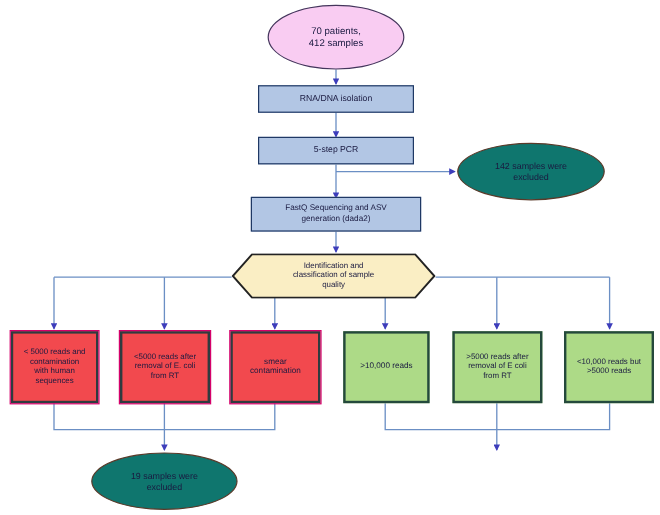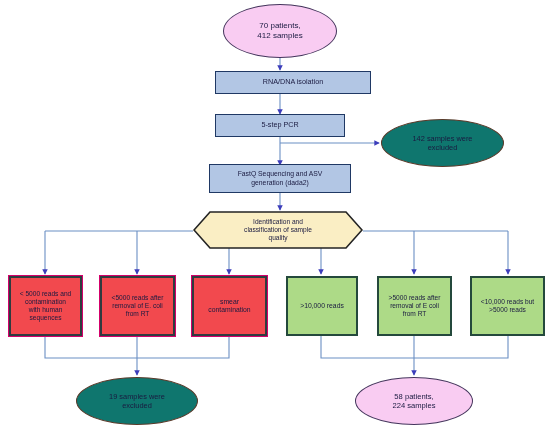--- a/index.html
+++ b/index.html
@@ -104,21 +104,21 @@
       <path d="M 321 336 L 321 358 L 508 358 L 508 336"></path>
       <path d="M 414 336 L 414 375" marker-end="url(#arrow)"></path>
     </g>
   </svg>
 
   <div class="node ellipse ellipse-pink" style="left:223px; top:4px; width:114px; height:54px; font-size:8px;">
     <span class="label">70 patients,
 412 samples</span>
   </div>
 
-  <div class="node proc" style="left:215px; top:71px; width:156px; height:23px; font-size:7.2px;">
+  <div class="node proc" style="left:215px; top:71px; width:130px; height:23px; font-size:7.2px;">
     <span class="label">RNA/DNA isolation</span>
   </div>
 
   <div class="node proc" style="left:215px; top:114px; width:130px; height:23px; font-size:7.2px;">
     <span class="label">5-step PCR</span>
   </div>
 
   <div class="node ellipse ellipse-peach" style="left:381px; top:119px; width:123px; height:48px; font-size:7.4px;">
     <span class="label">142 samples were
 excluded</span>
@@ -169,18 +169,14 @@
   <div class="node box-green" style="left:470px; top:276px; width:75px; height:60px; font-size:6.6px;">
     <span class="label">&lt;10,000 reads but
 &gt;5000 reads</span>
   </div>
 
   <div class="node ellipse ellipse-peach" style="left:76px; top:377px; width:122px; height:48px; font-size:7.4px;">
     <span class="label">19 samples were
 excluded</span>
   </div>
 
-  <div class="node ellipse ellipse-pink" style="left:355px; top:377px; width:118px; height:48px; font-size:7.6px;">
-    <span class="label">58 patients,
-224 samples</span>
-  </div>
 
 </div>
 
 </body></html>

